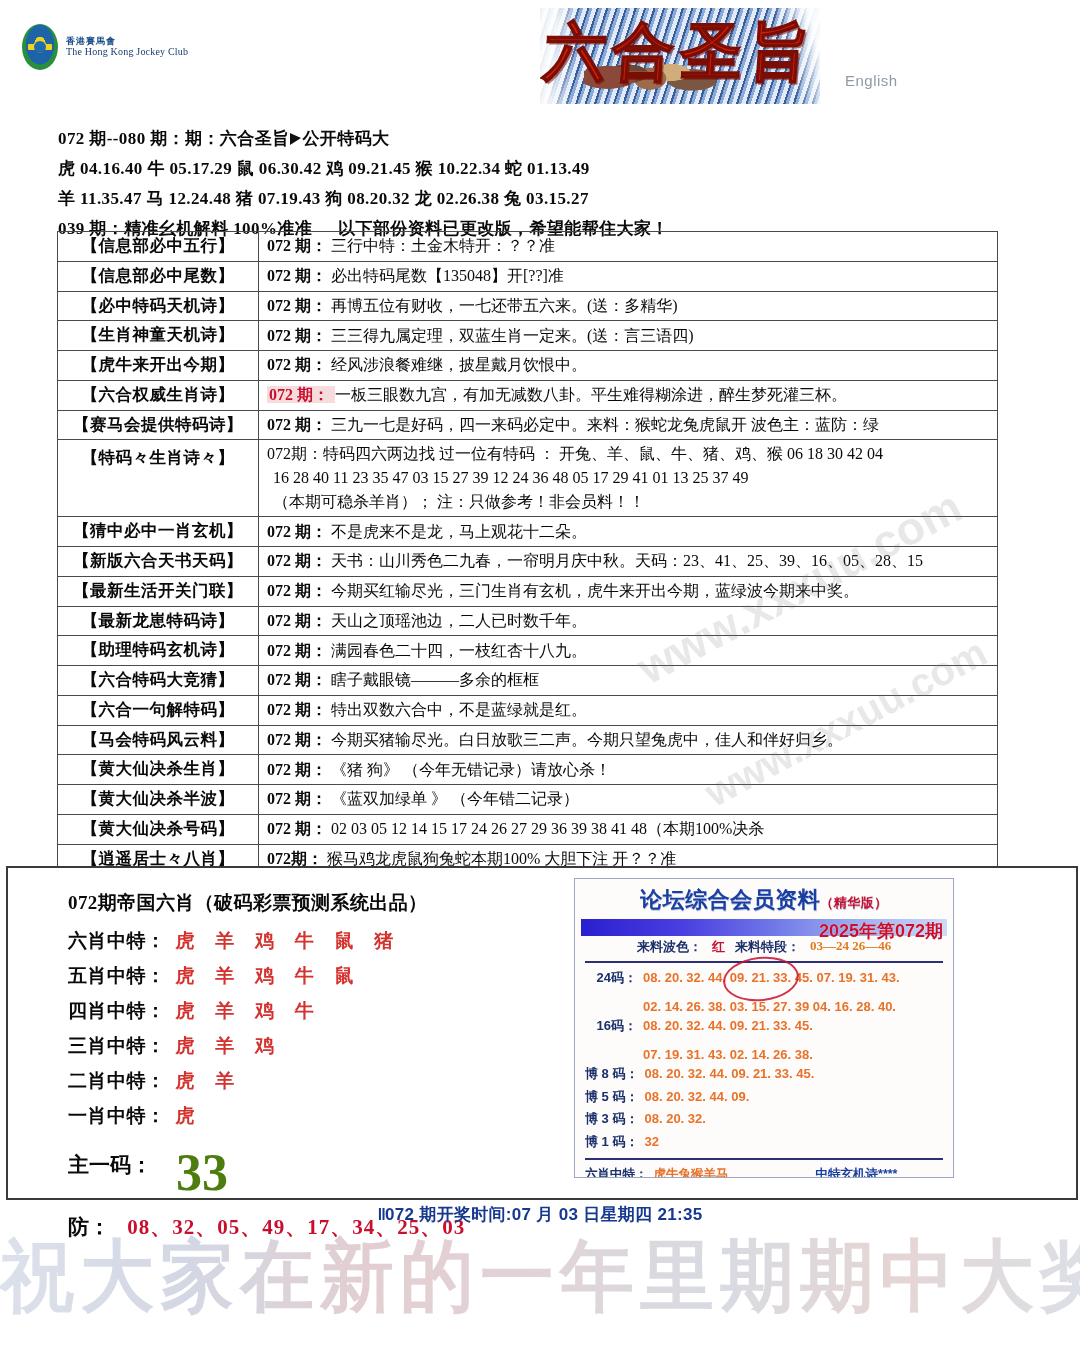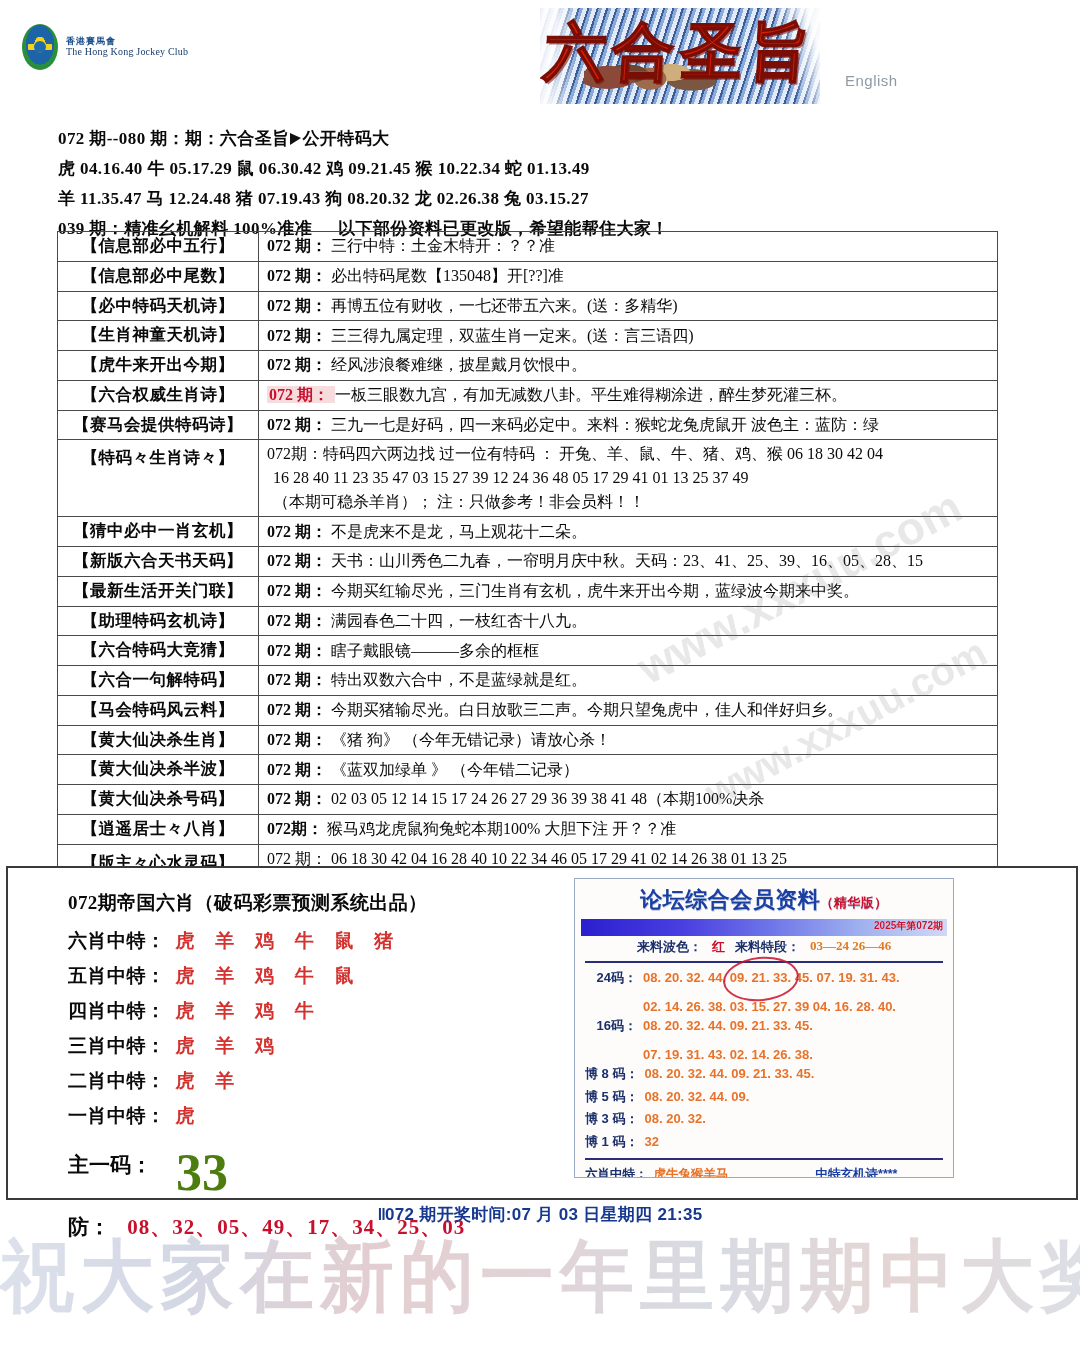--- a/index.html
+++ b/index.html
@@ -95,21 +95,21 @@
   .guard{margin-top:18px;font-size:21px;font-weight:bold;}
   .guard .nums{color:#c8102e;margin-left:12px;letter-spacing:1px;}
 
   
   .card{position:absolute;left:566px;top:10px;width:378px;height:298px;border:1px solid #9aa8c4;background:#fdfcfa;overflow:hidden;}
   .card-title{text-align:center;margin-top:6px;font-size:22px;font-weight:bold;color:#1a3fa0;letter-spacing:.5px;
      text-shadow:.5px .5px 0 #b9c6e4;font-family:"Liberation Sans",sans-serif;}
   .card-title .sub{font-size:13px;color:#c8102e;}
   .card-bar{position:relative;height:17px;margin:4px 6px 2px 6px;
      background:linear-gradient(90deg,#2a1fcf 0%,#4a3fe0 28%,#6e76e8 52%,#9fb0ef 76%,#cfd9f7 100%);}
-  .card-bar .issue{position:absolute;right:4px;top:0px;font-size:10px;font-weight:bold;color:#c8102e;
+  .card-bar .issue{position:absolute;right:4px;top:0px;font-size:18px;font-weight:bold;color:#c8102e;
      font-family:"Liberation Sans",sans-serif;text-shadow:0 0 1px #fff;text-align:right;}
   .card-line1{display:flex;justify-content:center;gap:10px;font-size:13px;font-weight:bold;margin-top:2px;
      font-family:"Liberation Sans",sans-serif;color:#1b2f6b;}
   .card-line1 .v{color:#c8102e;}
   .card-line1 .o{color:#e07b22;font-family:Liberation Serif, serif;}
   .card-sep{height:2px;background:#2b2f7a;margin:5px 10px;}
   .codes{padding:0 10px;font-family:"Liberation Sans",sans-serif;font-size:13px;line-height:1.5;}
   .codes .cr{display:flex;gap:6px;margin-bottom:3px;}
   .codes .lbl{font-weight:bold;color:#1b2f6b;white-space:nowrap;min-width:52px;text-align:right;}
   .codes .dat{color:#e8722a;font-weight:bold;}
@@ -249,20 +249,26 @@
               <div class="inner"><span class="per">072 期： </span><span>天书：山川秀色二九春，一帘明月庆中秋。天码：23、41、25、39、16、05、28、15</span></div>
             </td>
           </tr>
           <tr>
             <td class="k">【最新生活开关门联】</td>
             <td class="v">
               <div class="inner"><span class="per">072 期： </span><span>今期买红输尽光，三门生肖有玄机，虎牛来开出今期，蓝绿波今期来中奖。</span></div>
             </td>
           </tr>
           <tr>
+            <td class="k">【最新龙崽特码诗】</td>
+            <td class="v">
+              <div class="inner"><span class="per">072 期： </span><span>天山之顶瑶池边，二人已时数千年。</span></div>
+            </td>
+          </tr>
+          <tr>
             <td class="k">【助理特码玄机诗】</td>
             <td class="v">
               <div class="inner"><span class="per">072 期： </span><span>满园春色二十四，一枝红杏十八九。</span></div>
             </td>
           </tr>
           <tr>
             <td class="k">【六合特码大竞猜】</td>
             <td class="v">
               <div class="inner"><span class="per">072 期： </span><span>瞎子戴眼镜———多余的框框</span></div>
             </td>

